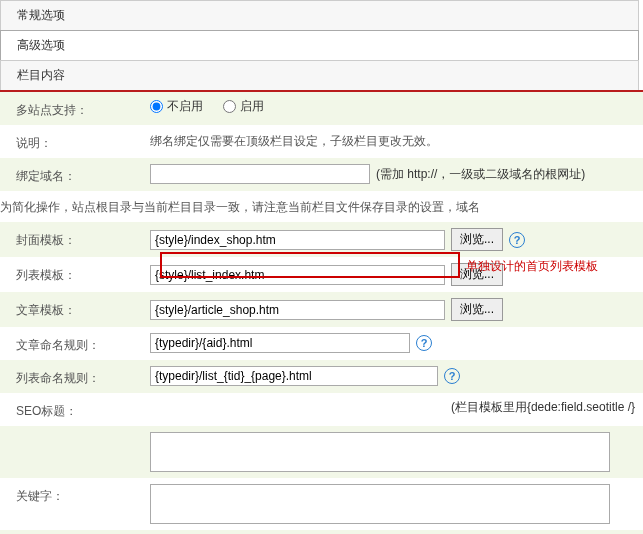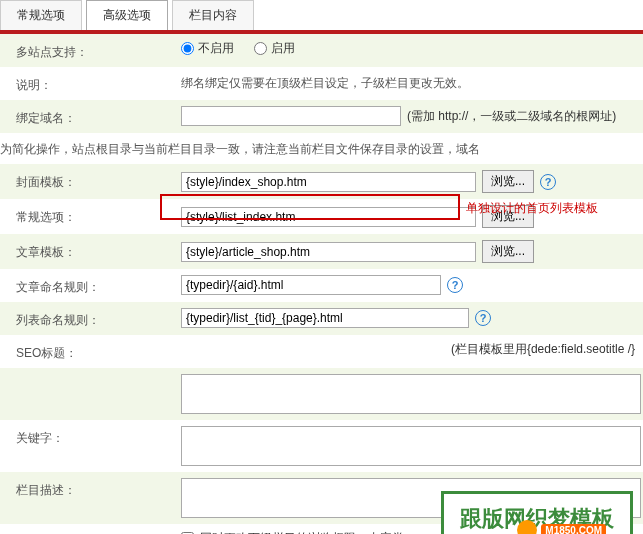--- a/index.html
+++ b/index.html
@@ -1,22 +1,22 @@
 <!DOCTYPE html>
 <html><head>
   <meta charset="utf-8">
   <style>
     * { box-sizing: border-box; margin: 0; padding: 0; }
     body { font-family: "SimSun", "宋体", Arial, sans-serif; font-size: 12px; color: #333; background: #fff; width: 643px; }
     
-    .tabs { display: flex; border-bottom: 4px solid #b91c1c; }
+    .tabs { display: flex; border-bottom: 2px solid #b91c1c; flex-direction: column; }
     .tab { padding: 6px 16px; border: 1px solid #ccc; border-bottom: none; background: #f7f7f7; margin-right: 4px; cursor: pointer; }
     .tab.active { background: #fff; border-color: #aaa; }
     
-    .form-row { display: flex; align-items: flex-start; padding: 6px 0; min-height: 28px; gap: 31px; }
+    .form-row { display: flex; align-items: flex-start; padding: 6px 0; min-height: 28px; }
     .form-row.bg { background: #f2f7e8; }
     .label { width: 150px; padding-left: 16px; padding-top: 4px; color: #555; }
     .value { flex: 1; display: flex; align-items: center; gap: 6px; flex-wrap: wrap; }
     .value-text { color: #555; padding-top: 2px; }
     
     input[type="text"] { border: 1px solid #aaa; padding: 2px 4px; font-size: 12px; font-family: inherit; height: 20px; }
     input.wide { width: 220px; }
     input.wider { width: 295px; }
     textarea { border: 1px solid #aaa; width: 460px; height: 40px; font-family: inherit; font-size: 12px; padding: 4px; resize: none; }
     
@@ -83,21 +83,21 @@
     <div class="form-row bg">
       <div class="label">封面模板：</div>
       <div class="value">
         <input type="text" class="wider" value="{style}/index_shop.htm" style="">
         <button class="btn-browse">浏览...</button>
         <span class="help-icon">?</span>
       </div>
     </div>
 
     <div class="form-row">
-      <div class="label">常规选项：</div>
+      <div class="label">列表模板：</div>
       <div class="value">
         <input type="text" class="wider" value="{style}/list_index.htm" style="">
         <button class="btn-browse">浏览...</button>
       </div>
     </div>
 
     <div class="form-row bg">
       <div class="label">文章模板：</div>
       <div class="value">
         <input type="text" class="wider" value="{style}/article_shop.htm" style="">

